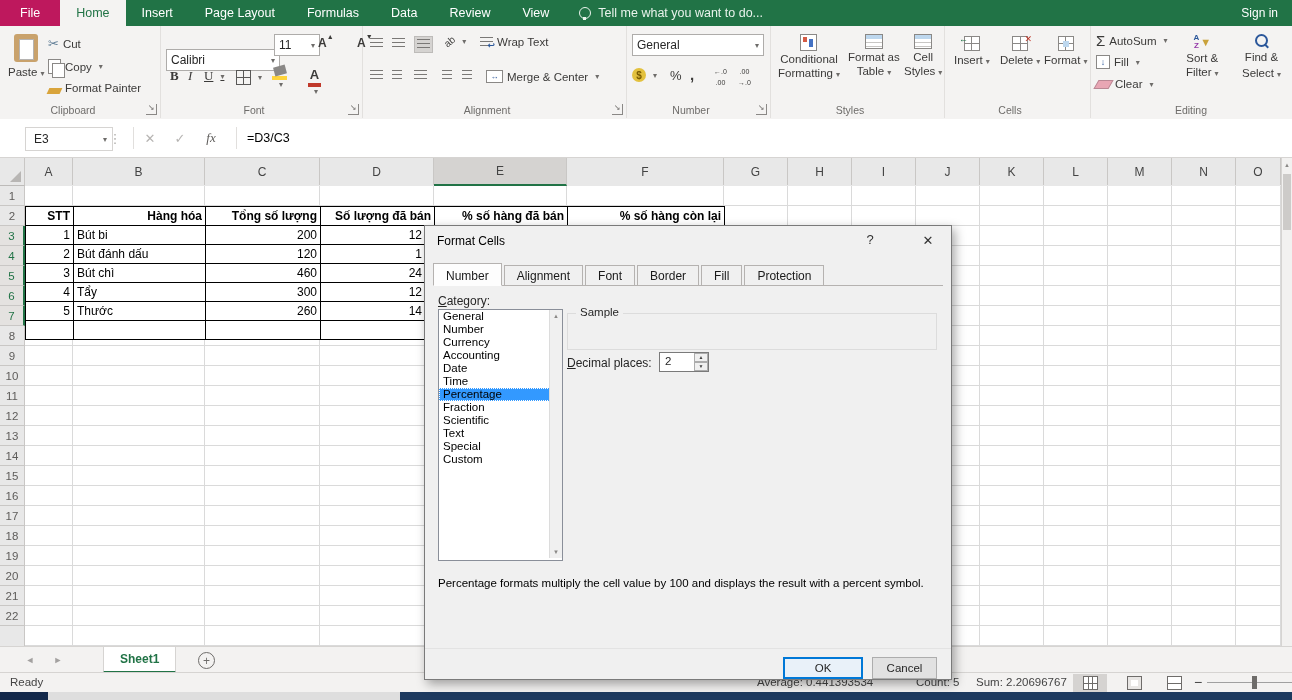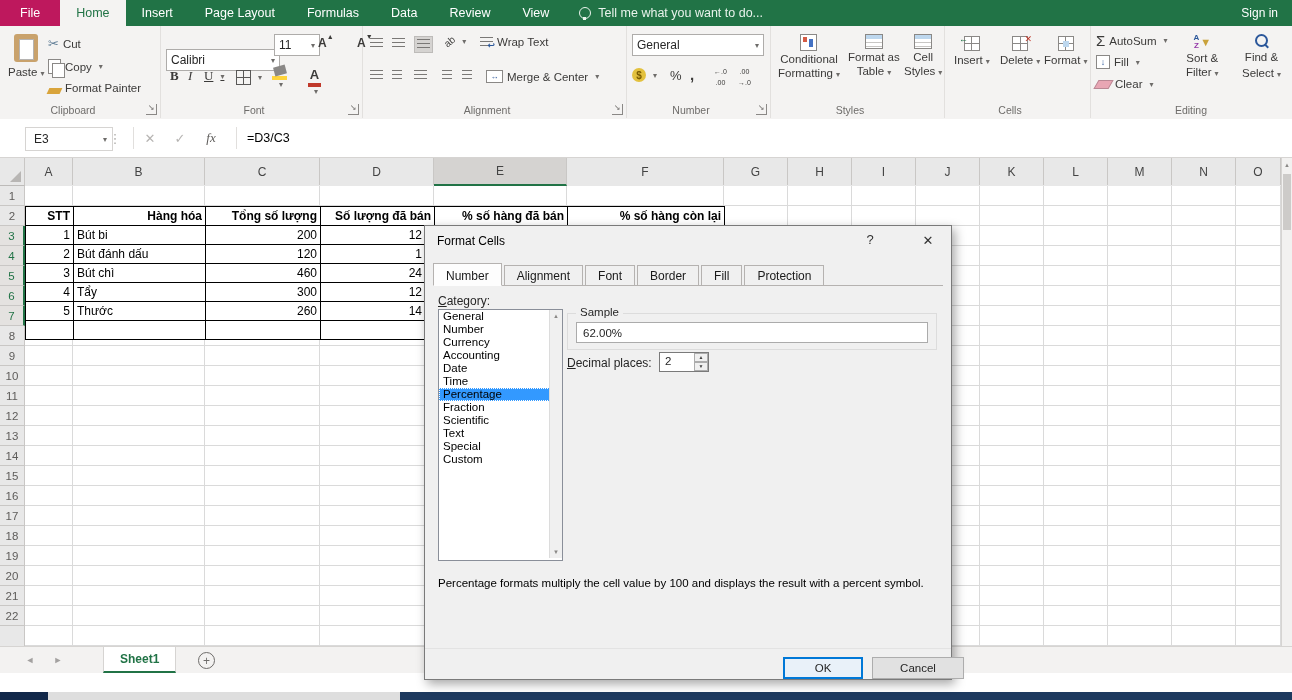--- a/index.html
+++ b/index.html
@@ -144,21 +144,21 @@
   #sampleval{position:absolute;left:8px;right:8px;top:8px;height:19px;background:#fff;border:1px solid #ababab;display:flex;align-items:center;padding-left:6px;font-size:11.5px;}
   #dec-label{position:absolute;left:142px;top:130px;font-size:12px;}
   #spinner{position:absolute;left:234px;top:126px;width:50px;height:20px;background:#fff;border:1px solid #7a7a7a;box-sizing:border-box;}
   #spinner .val{position:absolute;left:5px;top:2px;font-size:11.5px;}
   #spinner .spins{position:absolute;right:0;top:0;width:14px;height:18px;display:flex;flex-direction:column;}
   #spinner .spins div{flex:1;border:1px solid #acacac;background:#f0f0f0;font-size:5px;line-height:7px;text-align:center;color:#444;}
   #dlg-desc{position:absolute;left:13px;top:351px;width:505px;font-size:11.5px;color:#000;white-space:nowrap;}
   #dlg-btnline{position:absolute;left:0;right:0;top:422px;border-top:1px solid #e3e3e3;}
   .dbtn{position:absolute;top:431px;height:22px;font-size:11.5px;display:flex;align-items:center;justify-content:center;background:#e1e1e1;border:1px solid #adadad;box-sizing:border-box;}
   #btn-ok{left:358px;width:80px;border:2px solid #0078d7;background:#e9f1f9;}
-  #btn-cancel{left:447px;width:92px;}
+  #btn-cancel{left:447px;width:65px;}
   u{text-decoration:underline;}
 </style>
 </head>
 <body>
 
 <div id="screen">
 
   <div id="tabrow">
     <div class="rtab file">File</div>
     <div class="rtab active">Home</div>
@@ -531,20 +531,38 @@
     <div class="thumb"></div>
   </div>
 
   <div id="tabbar">
     <div class="navarr" style="left:18px;">◄</div>
     <div class="navarr" style="left:46px;">►</div>
     <div id="sheettab">Sheet1</div>
     <div id="addsheet">+</div>
   </div>
 
+  <div id="statusbar">
+    <div class="sitem" style="left:10px;">Ready</div>
+    <div class="sitem" style="left:757px;">Average: 0.441393534</div>
+    <div class="sitem" style="left:916px;">Count: 5</div>
+    <div class="sitem" style="left:976px;">Sum: 2.20696767</div>
+    <div class="viewbtn on" style="left:1073px;">
+        <span class="vb-ic grid"></span>
+      </div>
+    <div class="viewbtn" style="left:1117px;">
+        <span class="vb-ic pl"></span>
+      </div>
+    <div class="viewbtn" style="left:1157px;">
+        <span class="vb-ic pb"></span>
+      </div>
+    <div class="sitem" style="left:1194px;top:1px;font-size:14px;">−</div>
+    <div id="zoomtrack"></div>
+    <div id="zoomthumb"></div>
+  </div>
 
   <div id="taskbar">
     <div class="startblk"></div>
     <div class="searchblk"></div>
   </div>
 
   <div id="dialog">
     <div id="dlg-title">Format Cells</div>
     <div id="dlg-help">?</div>
     <div id="dlg-close">✕</div>
@@ -570,21 +588,20 @@
         <div class="cat">Text</div>
         <div class="cat">Special</div>
         <div class="cat">Custom</div>
         <div id="cat-scroll">
         <div class="up">▲</div>
         <div class="dn">▼</div>
       </div>
     </div>
     <div id="samplebox">
       <span class="glab">Sample</span>
-      <div id="sampleval">62.00%</div>
     </div>
     <div id="dec-label"><u>D</u><span>ecimal places:</span></div>
     <div id="spinner">
       <span class="val">2</span>
       <span class="spins">
         <div>▲</div>
         <div>▼</div>
       </span>
     </div>
     <div id="dlg-desc">Percentage formats multiply the cell value by 100 and displays the result with a percent symbol.</div>

